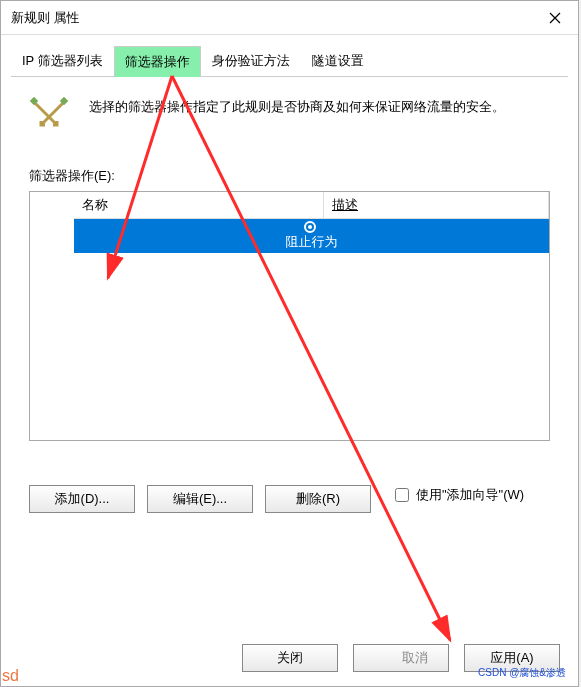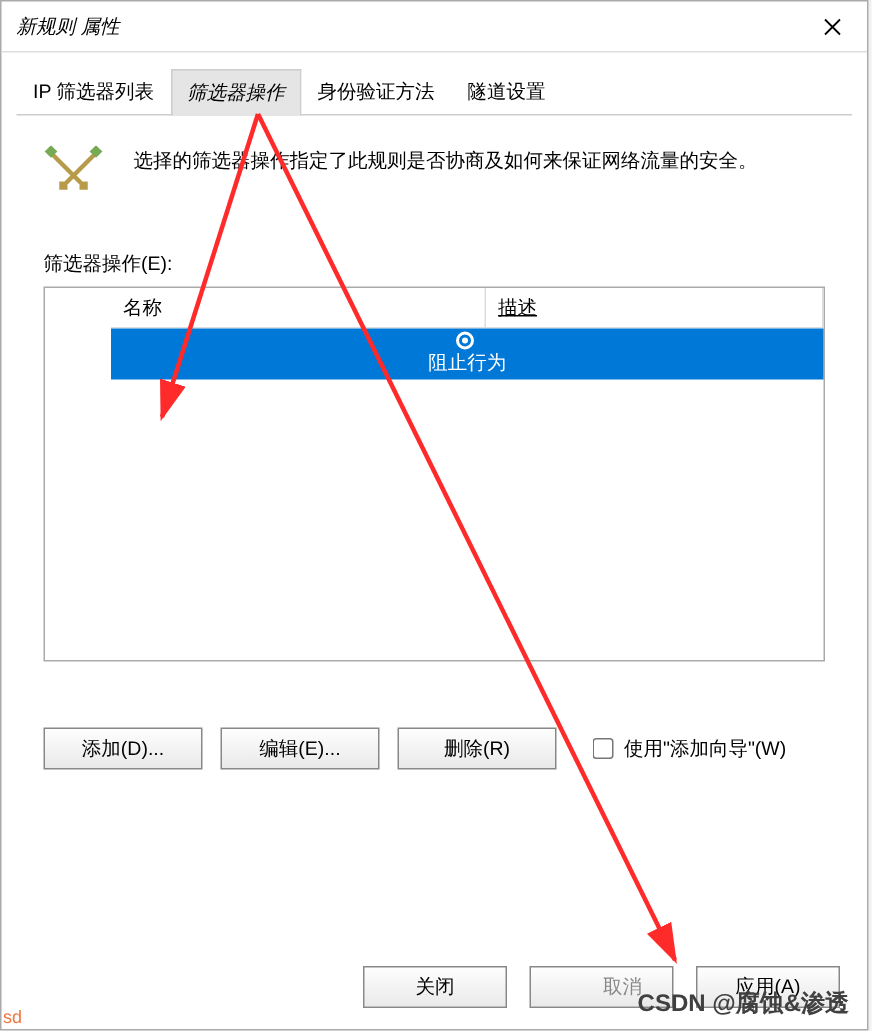--- a/index.html
+++ b/index.html
@@ -1,46 +1,46 @@
 <!DOCTYPE html>
 <html><head>
 <meta charset="utf-8">
 <style>
 * { box-sizing: border-box; font-family: "Microsoft YaHei", "Segoe UI", sans-serif; font-size: 13px; }
 body { margin: 0; background: #f0f0f0; width: 581px; height: 687px; position: relative; overflow: hidden; }
 .dialog { position: absolute; left: 0; top: 0; width: 579px; height: 687px; background: #fff; border: 1px solid #aaa; }
 .titlebar { height: 34px; display: flex; align-items: center; padding-left: 10px; border-bottom: 1px solid #ddd; }
-.titlebar .title { flex: 1; color: #000; font-style: italic; }
+.titlebar .title { flex: 1; color: #000; }
 .close-btn { width: 46px; height: 32px; display: flex; align-items: center; justify-content: center; cursor: pointer; }
 .tabs { display: flex; margin: 10px 10px 0 10px; border-bottom: 1px solid #ccc; }
 .tab { padding: 6px 10px; border: 1px solid transparent; border-bottom: none; cursor: pointer; position: relative; background: #fff; }
-.tab.active { border-color: #ccc; background: #e5e5e5; top: 1px; font-style: italic; }
+.tab.active { border-color: #ccc; background: #86efac; top: 1px; }
 .content { padding: 20px 28px 10px 28px; }
 .desc-row { display: flex; align-items: flex-start; gap: 20px; margin-bottom: 30px; }
 .icon-swords { flex-shrink: 0; width: 40px; height: 40px; }
 .desc-text { line-height: 1.6; }
 .section-label { margin-bottom: 6px; }
 .listbox { border: 1px solid #aaa; width: 100%; height: 250px; background: #fff; padding-left: 44px; }
 .list-headers { display: flex; border-bottom: 1px solid #ddd; }
 .list-headers > div { padding: 4px 8px; border-right: 1px solid #ddd; }
 .col-name { width: 250px; }
 .col-desc { flex: 1; text-decoration: underline; }
 .list-row { display: flex; align-items: center; padding: 2px 4px; cursor: pointer; flex-direction: column; }
 .list-row.selected { background: #0078d7; color: #fff; }
 .radio-dot { width: 12px; height: 12px; border: 2px solid currentColor; border-radius: 50%; display: inline-flex; align-items: center; justify-content: center; margin-right: 4px; }
 .radio-dot::after { content: ""; width: 4px; height: 4px; background: currentColor; border-radius: 50%; }
-.btn-row { display: flex; gap: 12px; margin-top: 44px; align-items: center; }
+.btn-row { display: flex; gap: 12px; margin-top: 44px; align-items: flex-start; }
 .btn { min-width: 106px; height: 28px; border: 1px solid #888; background: linear-gradient(#fefefe,#e9e9e9); cursor: pointer; padding: 0 8px; }
 .btn:disabled { color: #888; padding-left: 36px; }
 .checkbox-wrap { display: flex; align-items: center; gap: 4px; margin-left: 8px; }
 .checkbox-wrap input { width: 14px; height: 14px; }
 .bottom-bar { position: absolute; bottom: 14px; right: 18px; display: flex; gap: 15px; justify-content: space-between; }
 .bottom-bar .btn { min-width: 96px; }
-.watermark { position: absolute; bottom: 6px; right: 12px; color: #404040; font-size: 16px; z-index: 0; font-weight: bold; }
-.sd { position: absolute; bottom: 2px; left: 2px; color: #e74; font-size: 12px; }
+.watermark { position: absolute; bottom: 6px; right: 12px; color: #1d4ed8; font-size: 10px; z-index: 0; }
+.sd { position: absolute; bottom: 2px; left: 2px; color: #e74; font-size: 16px; }
 .arrow-layer { position: absolute; top: 0; left: 0; pointer-events: none; }
 </style>
 </head>
 <body>
 
 <div class="dialog">
   <div class="titlebar">
     <span class="title">新规则 属性</span>
     <div class="close-btn">
       <svg width="12" height="12" viewBox="0 0 12 12">

